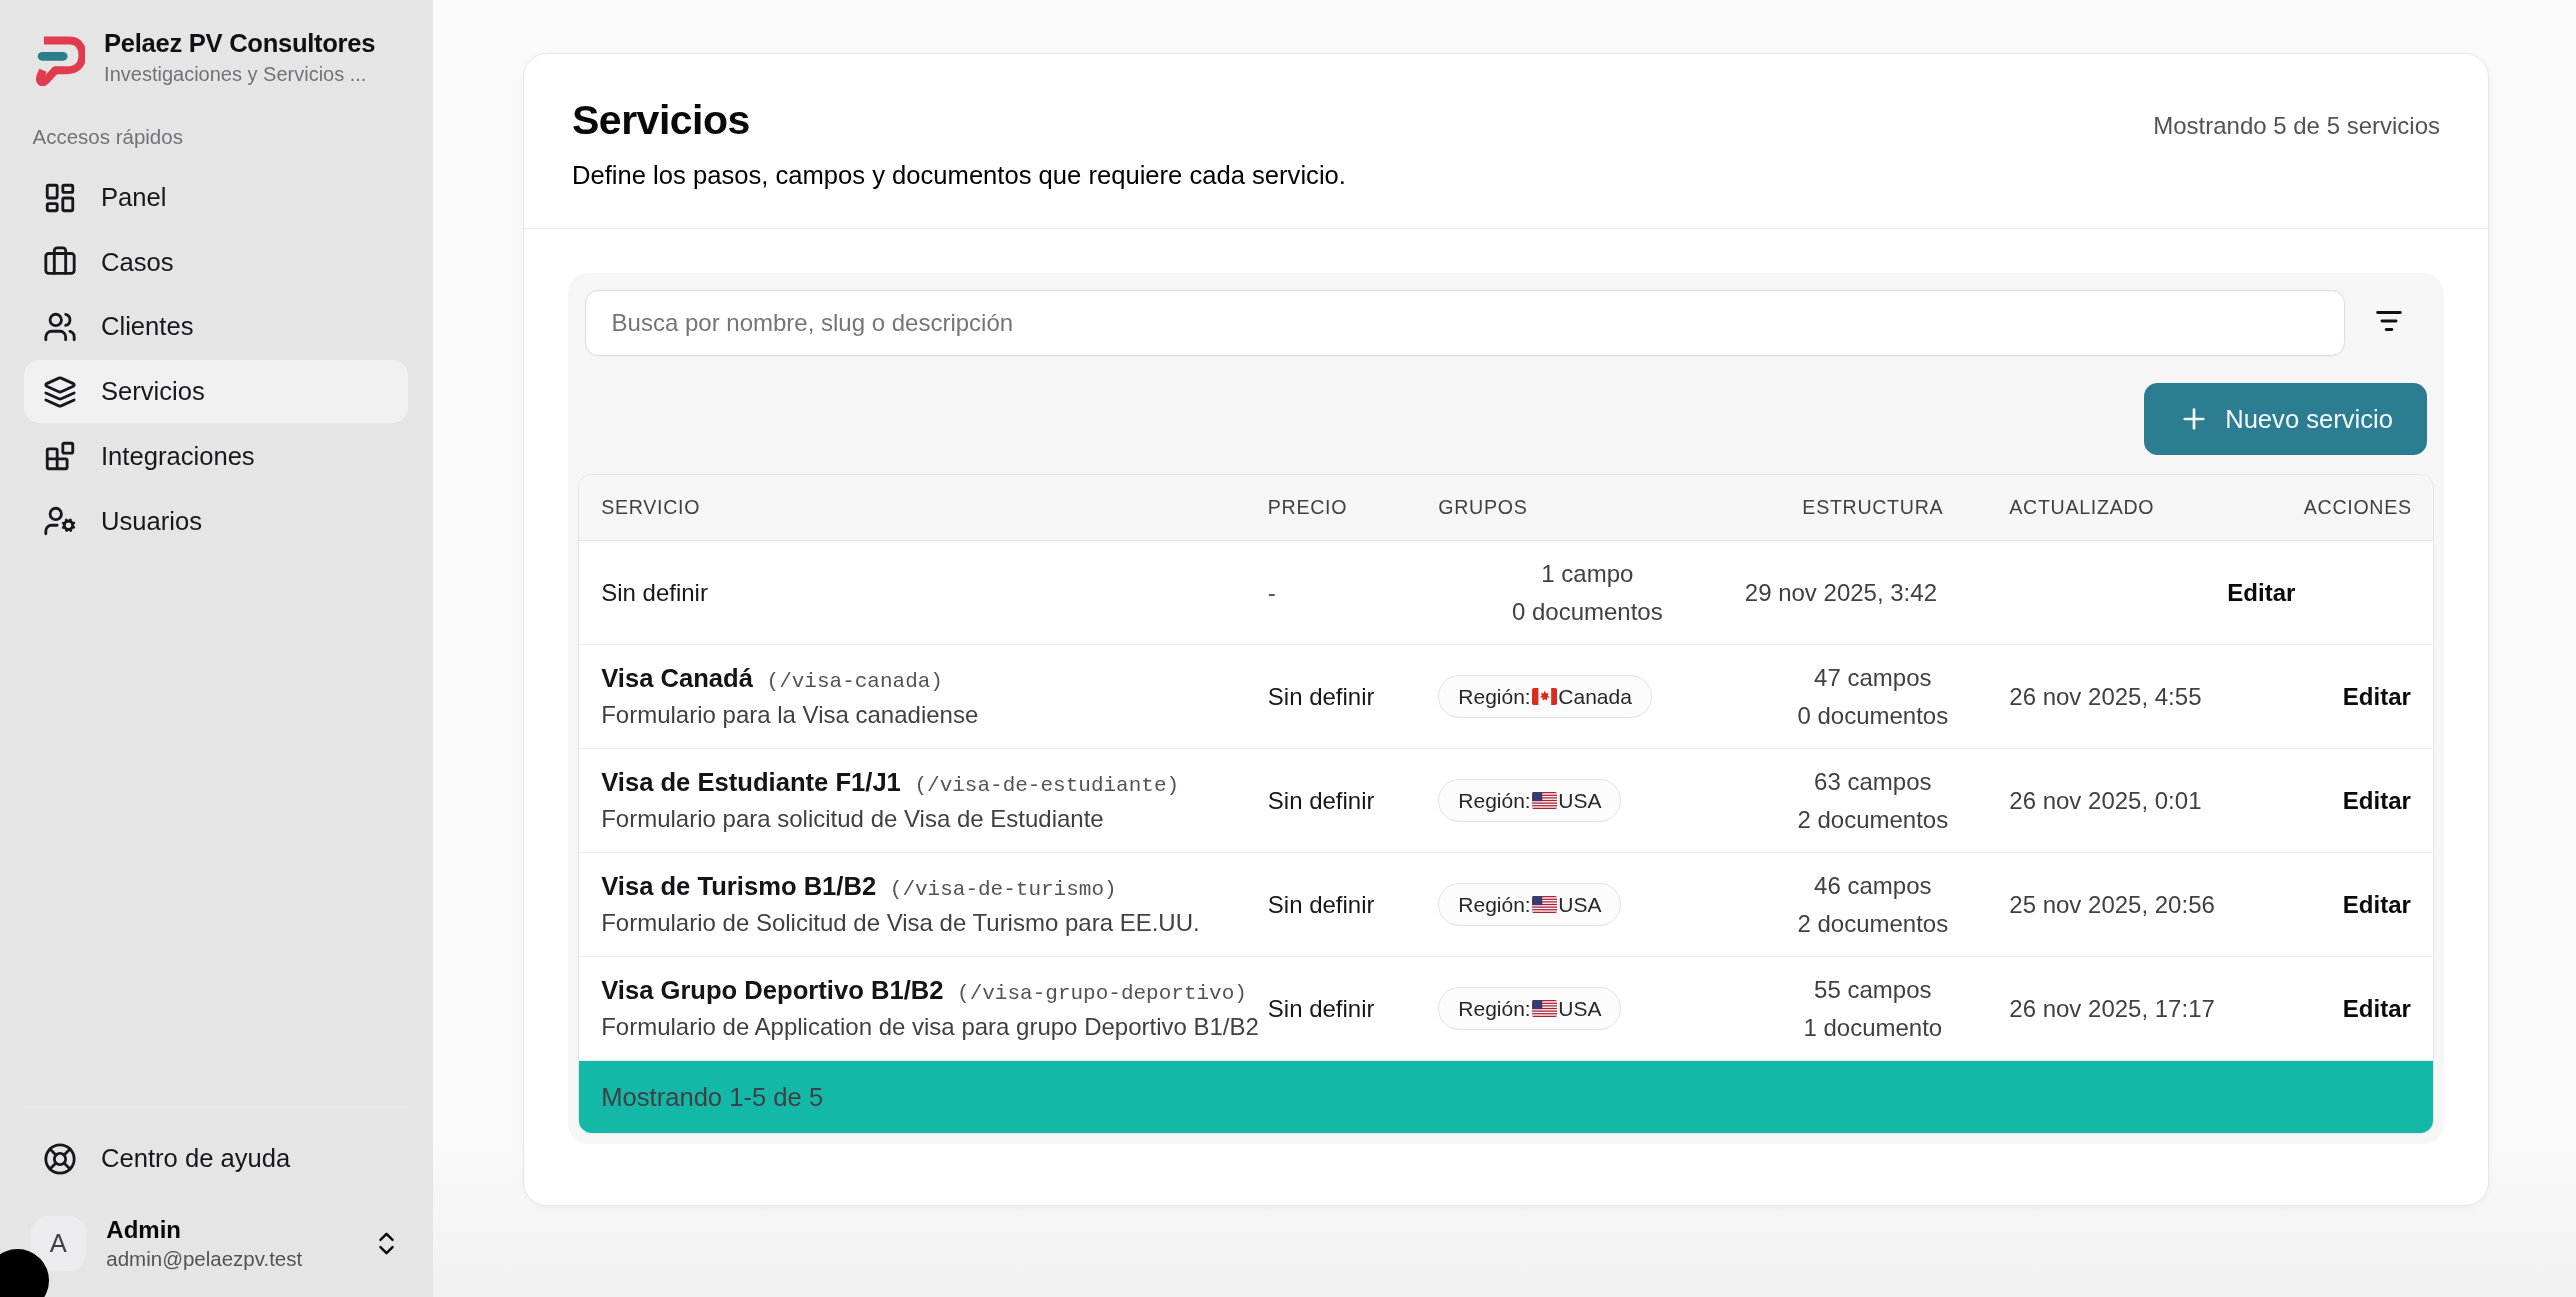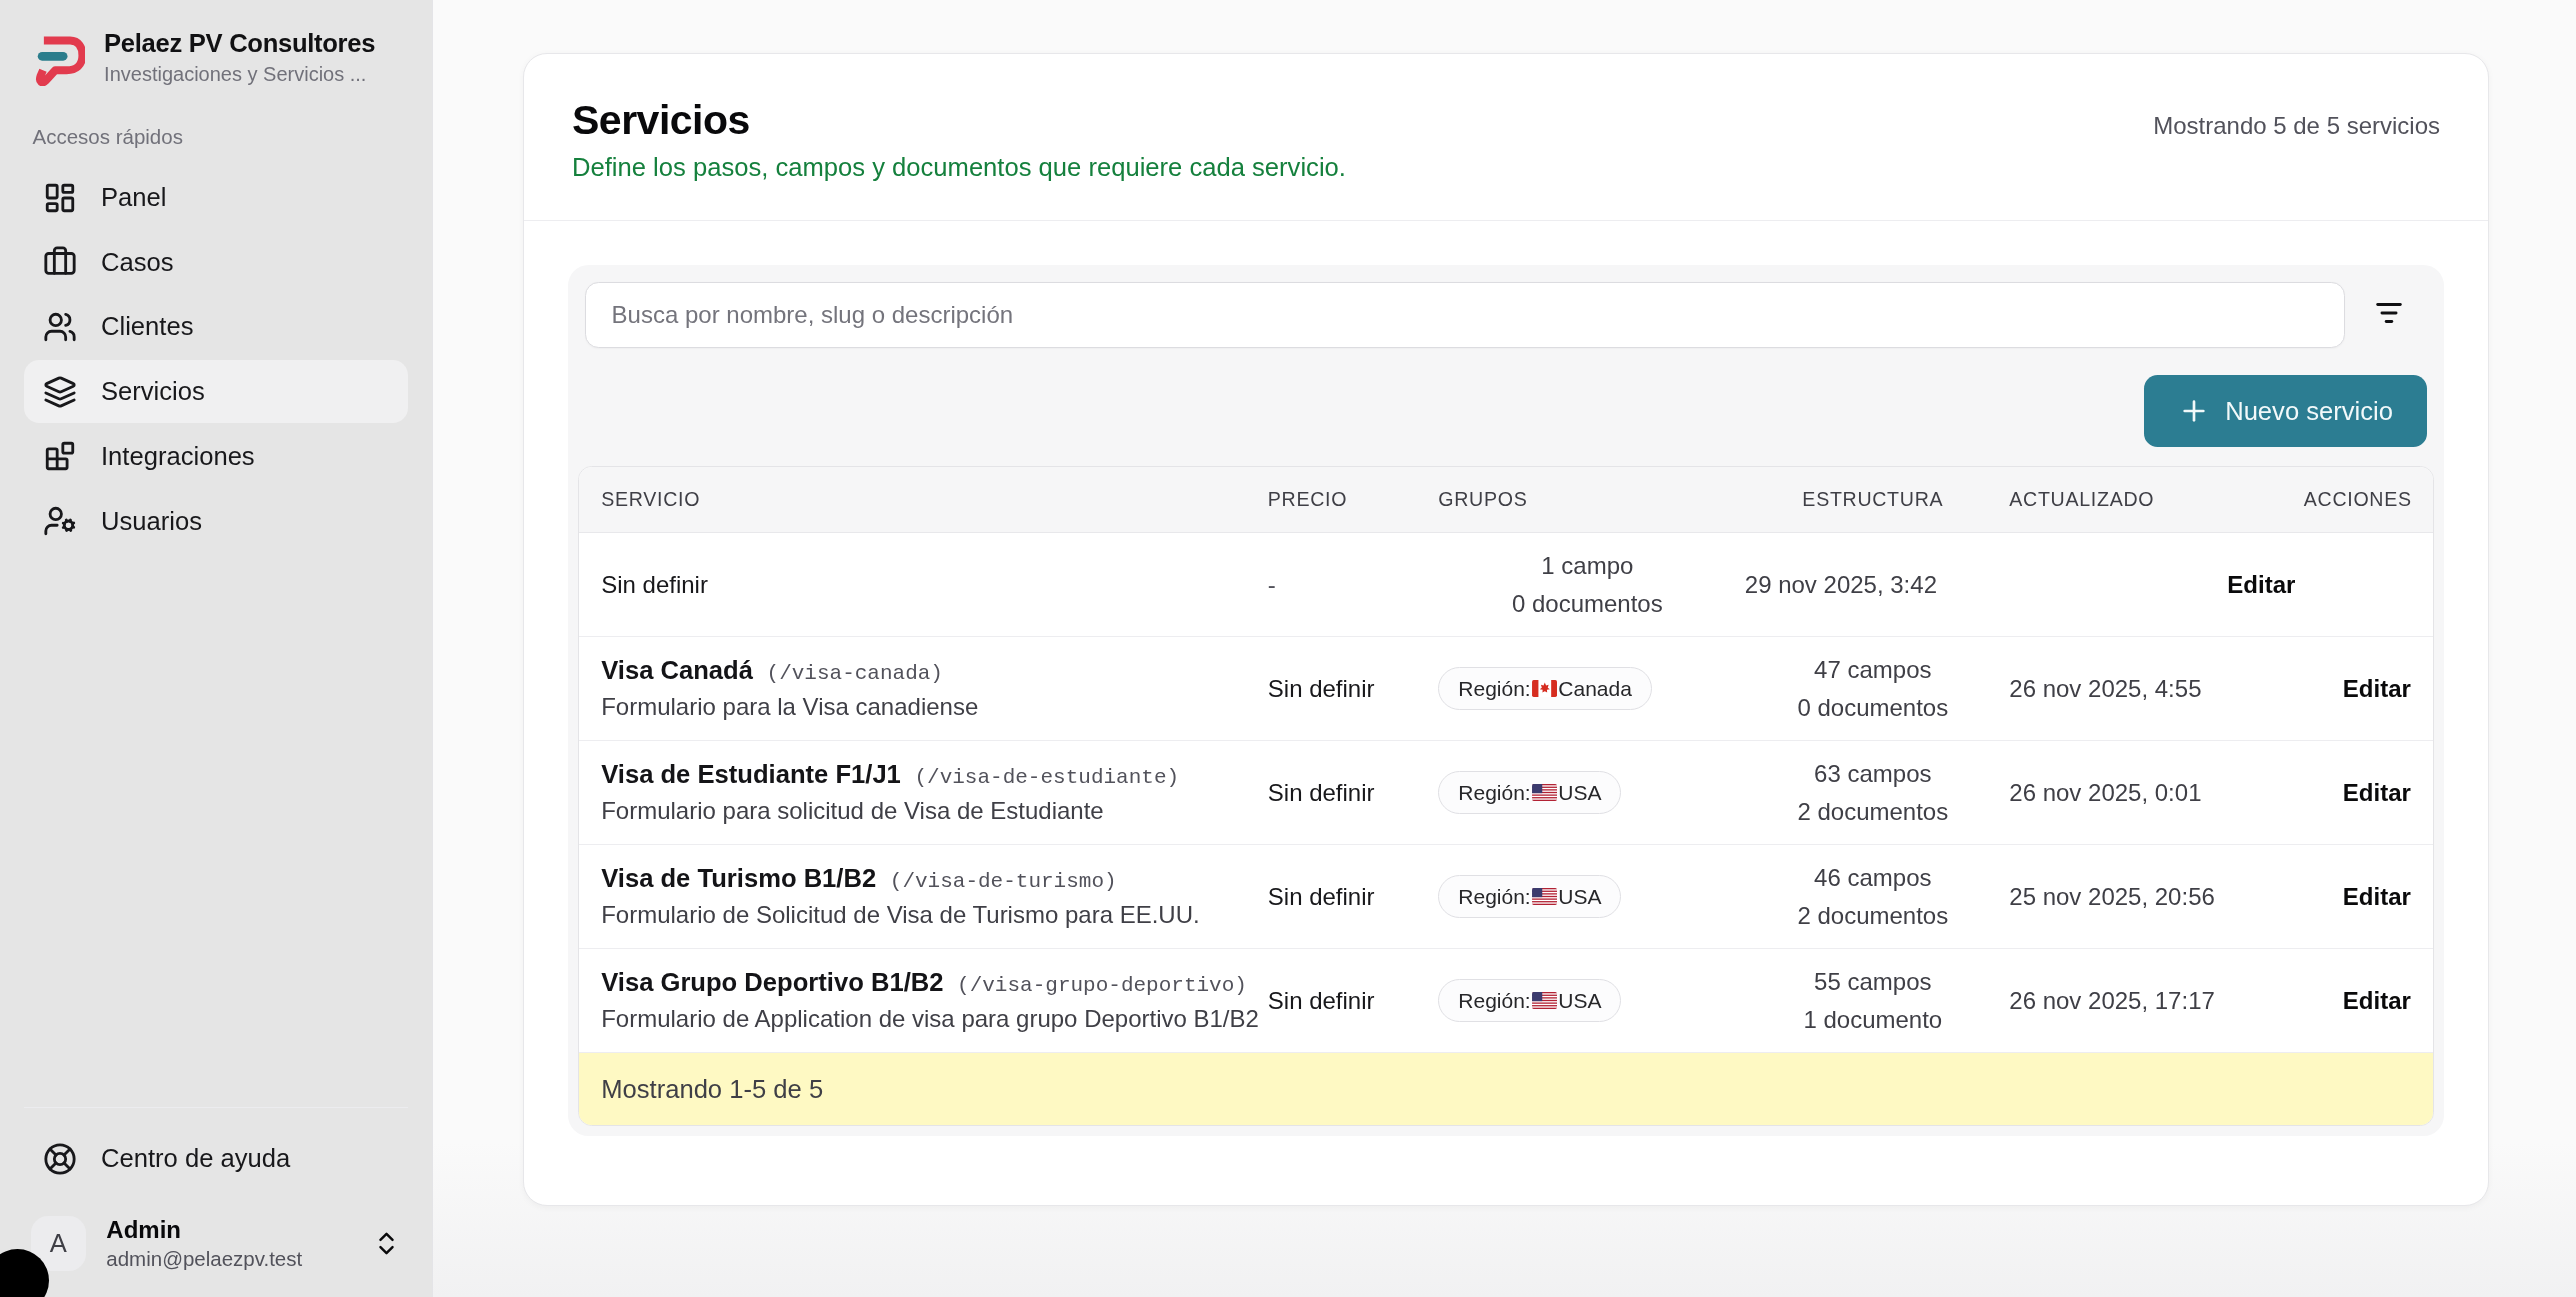--- a/index.html
+++ b/index.html
@@ -52,21 +52,21 @@
   .card {
     background:#ffffff; border:0.9px solid #e7e7ea; border-radius:24px;
     box-shadow:0 1.7px 6.8px rgba(0,0,0,0.04);
     height:1153px; display:flex; flex-direction:column;
   }
   .card-header {
     display:flex; justify-content:space-between; align-items:flex-start;
     padding:43px 48px 38px; border-bottom:0.9px solid #ededf0;
   }
   .page-title { font-size:41px; font-weight:700; color:#09090b; letter-spacing:-0.5px; }
-  .page-subtitle { font-size:25.6px; color:#15803d; margin-top:9px;text-align:right; }
+  .page-subtitle { font-size:25.6px; color:#000000; margin-top:17px;text-align:right; }
   .summary { font-size:24px; color:#52525b; margin-top:15.3px; white-space:nowrap; }
   .card-body { padding:44px 44px 0; flex:1; }
 
   .panel { background:#f6f6f7; border-radius:20.5px; padding:10.2px; }
   .search-row { display:flex; align-items:center; padding:6.8px 0 8.5px 6.8px; }
   .search-input {
     flex:1; height:66px; border-radius:13.6px; border:0.9px solid #dcdce0;
     background:#fff; padding:0 25.6px; font-size:24px; color:#27272a;
     font-family:"Liberation Sans", sans-serif; outline:none;
     box-shadow:0 0.9px 1.7px rgba(0,0,0,0.03);
@@ -110,21 +110,21 @@
   }
   .flag { width:25.6px; height:17px; border-radius:1.7px; overflow:hidden; display:inline-flex; flex:0 0 auto; }
   .flag svg { width:25.6px; height:17px; display:block; }
   .dash { font-size:24px; color:#52525b; }
   .cell-structure { display:flex; flex-direction:column; align-items:center; gap:10.2px;
                     font-size:24px; color:#3f3f46; text-align:center; }
   .cell-updated { font-size:24px; color:#3f3f46; }
   .cell-action { text-align:right; }
   .edit-link { font-size:24px; font-weight:700; color:#0a0a0b; cursor:pointer; }
   .tfoot { height:72px; display:flex; align-items:center; padding:0 22px;
-           font-size:25.6px; color:#3f3f46; background:#fef9c3; }
+           font-size:25.6px; color:#3f3f46; background:#14b8a6; }
 
   .dev-indicator {
     position:absolute; left:-13.6px; bottom:-15.3px;
     width:63px; height:63px; border-radius:50%; background:#000;
   }
 </style>
 </head>
 <body>
 
 <div class="app">

